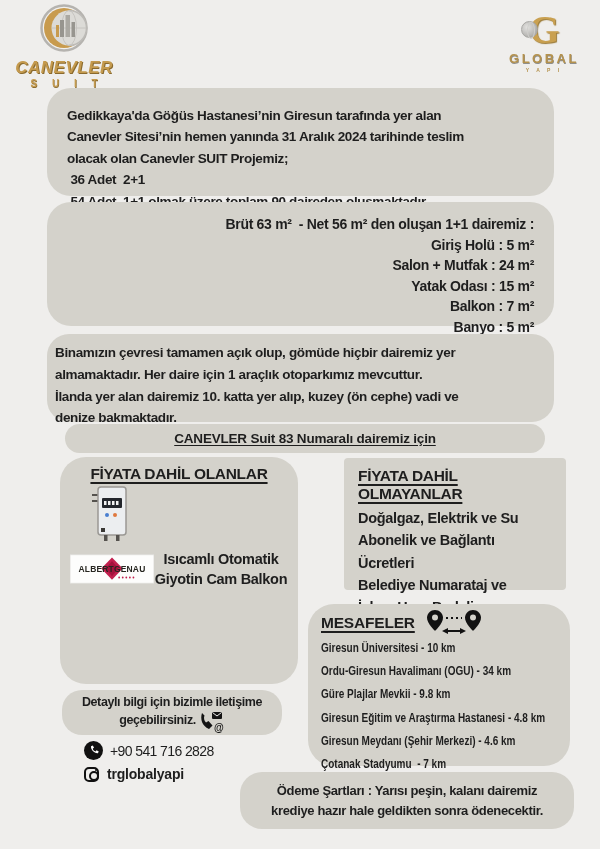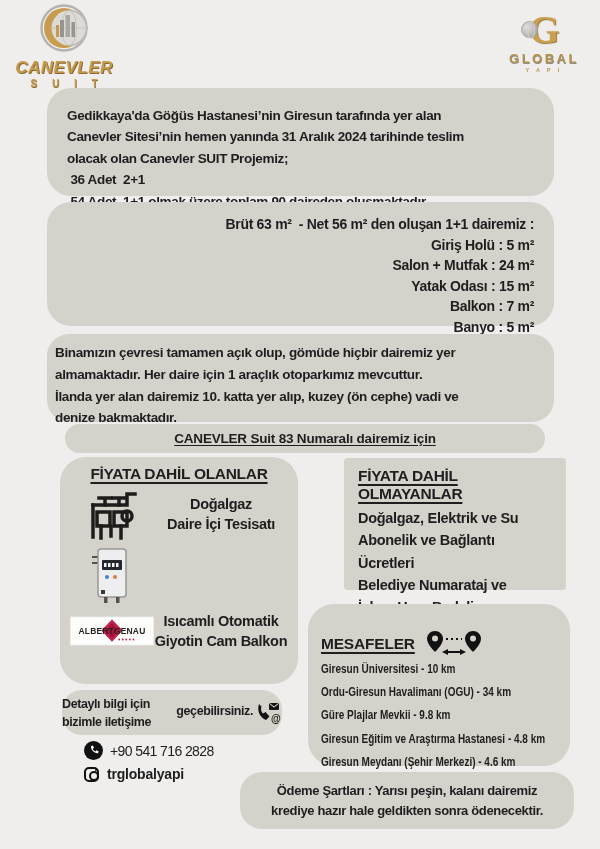--- a/index.html
+++ b/index.html
@@ -73,31 +73,31 @@
     text-align:center;font-size:15.5px;font-weight:bold;letter-spacing:-.3px;
     text-decoration:underline;text-underline-offset:3px;text-decoration-thickness:2px;
   }
   .inc-row{display:flex;align-items:center;}
   .inc-icon{width:96px;display:flex;align-items:center;justify-content:center;flex:none;}
   .inc-row .inc-icon{width:84px;}
   .inc-label{flex:1;text-align:center;font-size:14.5px;font-weight:bold;letter-spacing:-.3px;line-height:20px;}
   .excluded-box{left:318px;top:458px;width:222px;height:132px;border-radius:4px;padding:9px 14px;margin-left:26px;}
   .excluded-text{font-size:14.5px;line-height:22.3px;letter-spacing:-.3px;margin-top:4px;}
   
-  .distances-box{left:308px;top:604px;width:262px;height:162px;border-radius:26px;padding:26px 13px;}
+  .distances-box{left:308px;top:604px;width:262px;height:162px;border-radius:26px;padding:5px 13px;}
   .dist-header{display:flex;align-items:center;gap:10px;}
   .dist-title{font-size:15.5px;font-weight:bold;letter-spacing:-.2px;
     text-decoration:underline;text-underline-offset:3px;text-decoration-thickness:2px;}
   .dist-line{
     font-size:12.5px;font-weight:bold;line-height:23.2px;white-space:pre;
     transform:scaleX(.8);transform-origin:0 50%;letter-spacing:0;
   }
   
   .contact-box{left:62px;top:690px;width:220px;height:45px;border-radius:20px;
-    display:flex;flex-direction:row;align-items:center;justify-content:center;
+    display:flex;flex-direction:column;align-items:center;justify-content:center;
     font-size:12.5px;letter-spacing:-.4px;line-height:18px;}
   .contact-line2{display:flex;gap:3px;}
   .phone-row{left:84px;top:741px;display:flex;align-items:center;gap:7px;}
   .phone-circle{
     width:19px;height:19px;border-radius:50%;background:#111;display:flex;
     align-items:center;justify-content:center;flex:none;
   }
   .phone-text{font-size:14px;font-weight:normal;letter-spacing:-.6px;}
   .insta-row{left:84px;top:766px;display:flex;align-items:center;gap:8px;}
   .insta-icon{
@@ -165,38 +165,20 @@
 denize bakmaktadır.</div>
 
 <div class="box banner">
   <span>CANEVLER Suit 83 Numaralı dairemiz için</span>
 </div>
 
 <div class="box included-box">
   <div class="col-header">FİYATA DAHİL OLANLAR</div>
 
 
-  <div class="inc-row" style="height:62px;">
-    <span class="inc-icon">
-      <svg width="54" height="58" viewBox="0 0 54 58">
-        <g fill="none" stroke="#1d1c1a" stroke-width="3.5" stroke-linecap="square">
-          <path d="M8 20 v32"></path>
-          <path d="M8 20 h34 v-11 h8"></path>
-          <path d="M20 20 v-6 M14 13 h12"></path>
-          <path d="M34 20 v-6 M28 13 h12"></path>
-          <rect x="12" y="27" width="13" height="14"></rect>
-          <rect x="29" y="27" width="13" height="14"></rect>
-          <circle cx="42" cy="31" r="5"></circle>
-          <path d="M16 41 v12 M26 41 v10 M36 41 v12"></path>
-        </g>
-      </svg>
-    </span>
-    <span class="inc-label pre">Doğalgaz
-Daire İçi Tesisatı</span>
-  </div>
 
   <div class="inc-row" style="height:62px;">
     <span class="inc-icon">
       <svg width="44" height="58" viewBox="0 0 44 58">
         <line x1="2" y1="10" x2="8" y2="10" stroke="#55524e" stroke-width="2"></line>
         <line x1="2" y1="16" x2="8" y2="16" stroke="#55524e" stroke-width="2"></line>
         <rect x="8" y="2" width="28" height="48" rx="3" fill="#eceef0" stroke="#9a9894" stroke-width="1.5"></rect>
         <rect x="12" y="13" width="20" height="10" rx="1" fill="#23262c"></rect>
         <rect x="14" y="16" width="2.5" height="4" fill="#f2f2f2"></rect>
         <rect x="18" y="16" width="2.5" height="4" fill="#f2f2f2"></rect>

